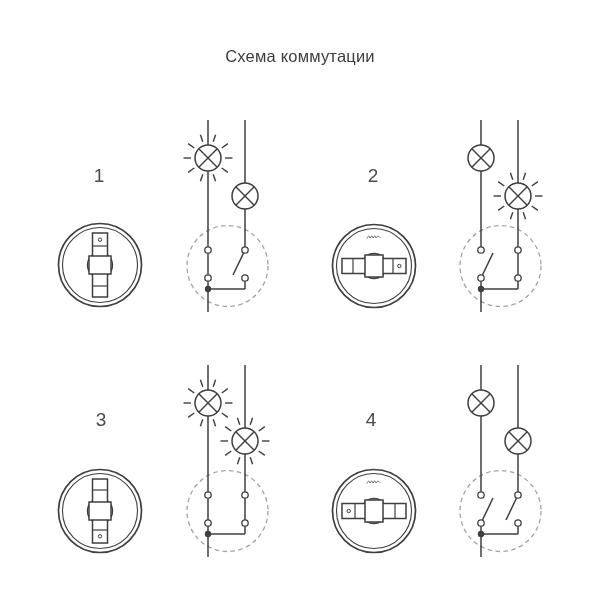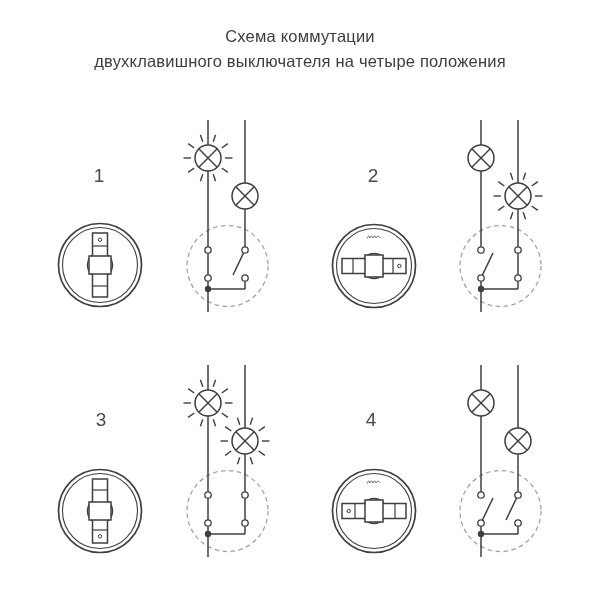--- a/index.html
+++ b/index.html
@@ -1,33 +1,32 @@
 <!DOCTYPE html>
 <html><head>
 <meta charset="utf-8">
 <style>
   html,body{margin:0;padding:0;background:#fff;}
   #page{position:relative;width:600px;height:600px;background:#fff;overflow:hidden;
         font-family:"Liberation Sans", sans-serif;}
-  .title{position:absolute;left:0;right:0;top:24px;text-align:center;
+  .title{position:absolute;left:0;right:0;top:44px;text-align:center;
          font-size:16.5px;line-height:24.5px;color:#3d3d3d;letter-spacing:.2px;}
   .pos-number{position:absolute;width:44px;text-align:center;
               font-size:19px;color:#4a4a4a;}
   .switch-illu{position:absolute;width:100px;height:100px;}
   .circuit-illu{position:absolute;width:124px;height:202px;}
   svg{display:block;}
 </style>
 </head>
 <body>
 
 <div id="page">
 
   <div class="title">
     <div>Схема коммутации</div>
-    <div>двухклавишного выключателя на четыре положения</div>
   </div>
 
   <div class="pos-number" style="left:77px;top:165px">1</div>
   <div class="pos-number" style="left:351px;top:165px">2</div>
   <div class="pos-number" style="left:79px;top:409px">3</div>
   <div class="pos-number" style="left:349px;top:409px">4</div>
 
   <div class="switch-illu" style="left:50px;top:215px">
       <svg viewBox="-50 -50 100 100" width="100" height="100">
         <circle cx="0" cy="0" r="41.5" fill="#fff" stroke="#3f3f3f" stroke-width="1.7"></circle>

